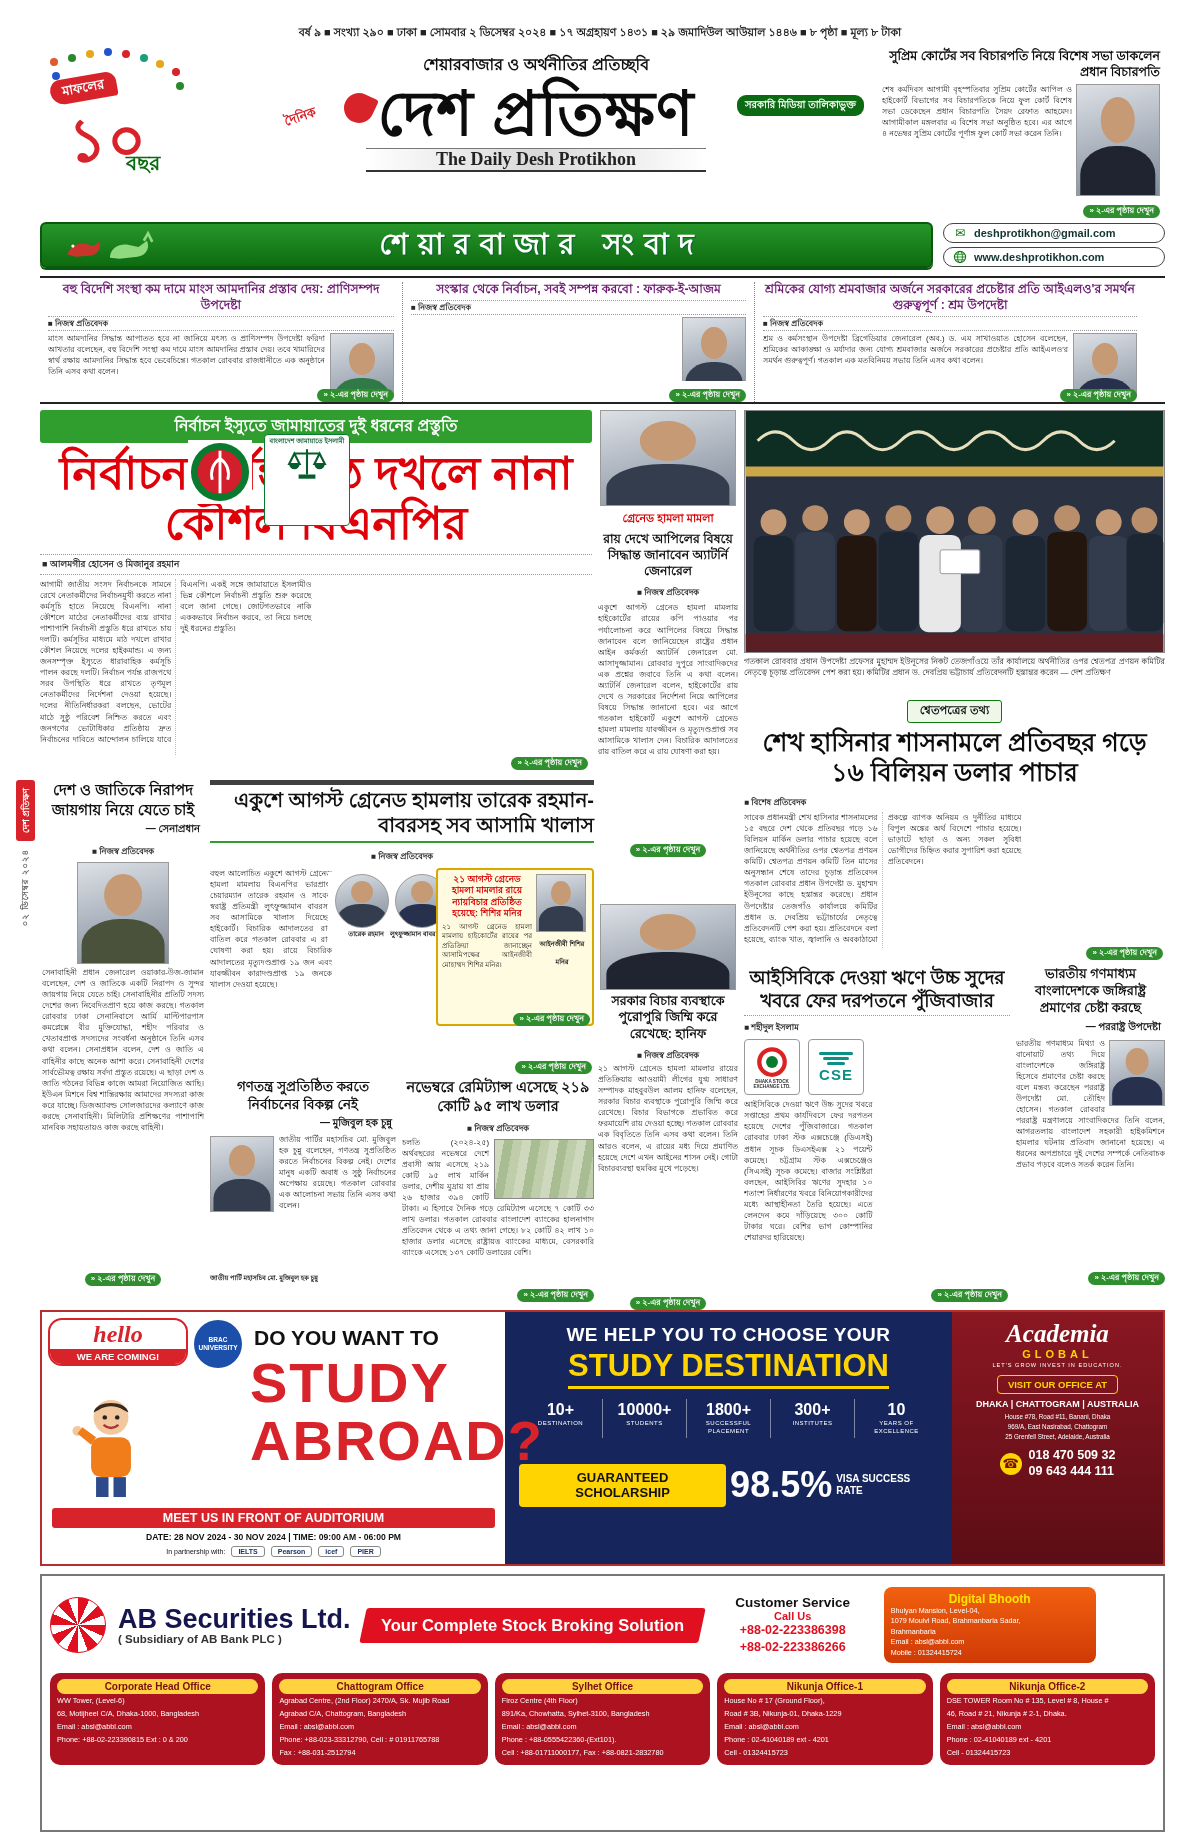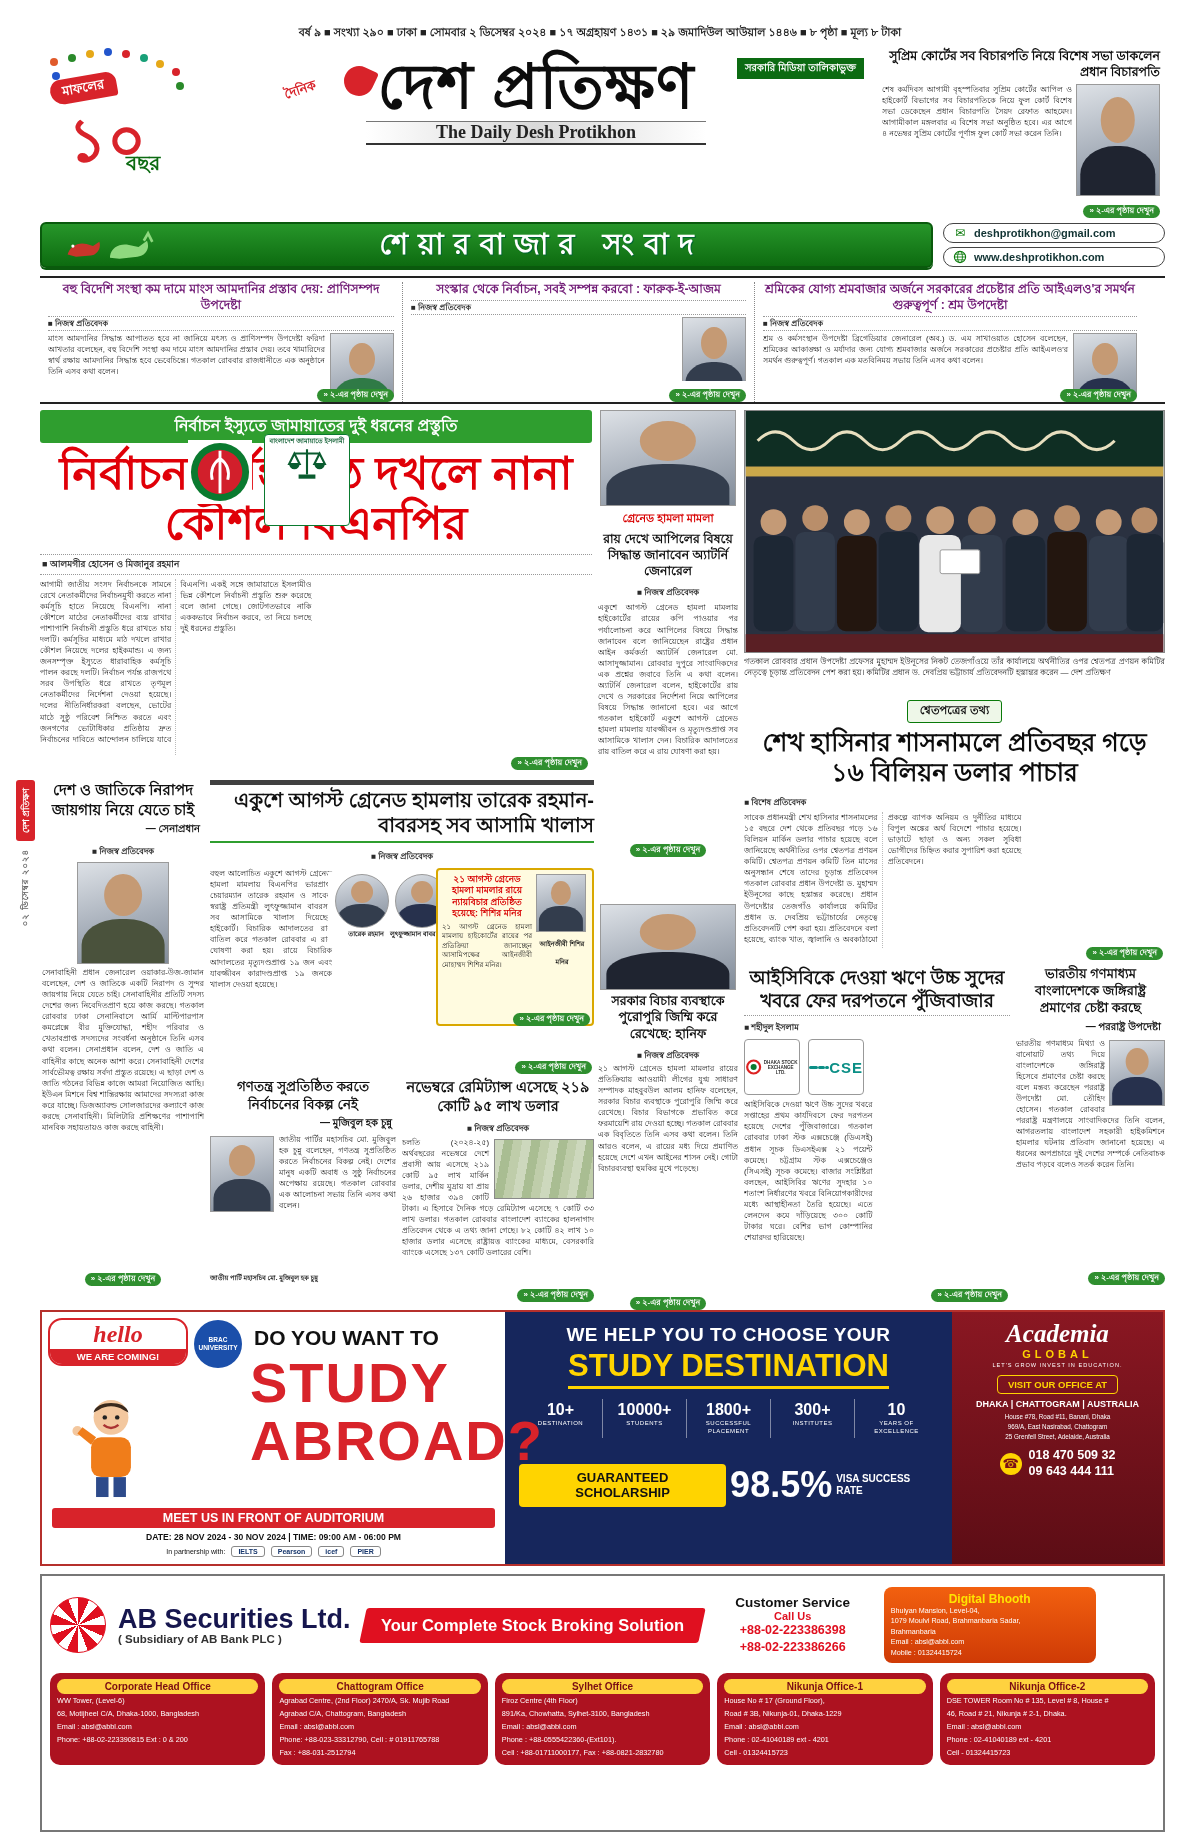--- a/index.html
+++ b/index.html
@@ -26,21 +26,21 @@
 .dotspray{position:absolute;left:10px;top:12px;width:8px;height:8px;border-radius:50%;background:#e05a2b;box-shadow:18px -4px 0 #2a8a2a,36px -8px 0 #e6a817,54px -10px 0 #2255cc,72px -8px 0 #d8232a,90px -4px 0 #18a078,106px 2px 0 #e6a817,122px 10px 0 #d8232a,2px 14px 0 #2255cc,126px 24px 0 #2a8a2a}
 .anniv-rib{position:absolute;left:10px;top:30px;background:#d8232a;color:#fff;font-size:13px;font-weight:bold;padding:2px 12px;border-radius:12px 12px 4px 16px;transform:rotate(-10deg)}
 .anniv-num{position:absolute;left:28px;top:48px;font-size:60px;font-weight:800;color:#d8232a}
 .anniv-yr{position:absolute;left:86px;top:102px;font-size:20px;font-weight:800;color:#0c6b12}
 .mast-center{flex:1;text-align:center;padding-top:6px;position:relative}
 .tagline{font-size:16px;font-weight:800;color:#101010}
 .title-row{position:relative;margin-top:2px}
 .daily{position:absolute;left:84px;top:26px;color:#d8232a;font-size:13px;font-weight:800;transform:rotate(-18deg)}
 h1.paper-title{display:inline-block;font-size:62px;font-weight:800;line-height:1.05;color:#0c0c0c;letter-spacing:1px;position:relative}
 h1.paper-title::before{content:"";position:absolute;left:-34px;top:12px;width:30px;height:30px;border-radius:50% 10% 50% 50%;background:#d8232a;transform:rotate(25deg)}
-.listed{position:absolute;right:8px;top:4px;background:#0c6b12;color:#fff;font-size:10px;font-weight:bold;padding:2px 8px;border-radius:0}
+.listed{position:absolute;right:8px;top:14px;background:#0c6b12;color:#fff;font-size:10px;font-weight:bold;padding:2px 8px;border-radius:9px}
 .subtitle{margin:2px auto 0;width:340px;font-family:"Liberation Serif","DejaVu Serif",serif;font-size:18px;font-weight:bold;color:#222;background:linear-gradient(90deg,#fff,#d9d9d9,#fff);border-top:1px solid #777;border-bottom:2px solid #333}
 .mast-court{width:278px;flex:none;position:relative;padding-top:2px}
 .mast-court h3{font-size:12.5px;font-weight:800;line-height:1.3;color:#0d0d0d;text-align:right}
 .court-flex{display:flex;gap:4px;margin-top:3px}
 .court-flex .body{height:98px}
 .jphoto{width:84px;height:112px;flex:none}
 .court-more{position:absolute;right:0;bottom:-2px}
 
 #bannerrow{left:40px;top:220px;width:1125px;height:50px;display:flex;gap:10px;align-items:center}
 .banner{flex:1;height:46px;background:linear-gradient(#27962a,#0d6b10);border:2px solid #0a5a0d;border-radius:6px;display:flex;align-items:center;padding:0 14px;box-shadow:0 2px 0 #0a5a0d}
@@ -120,21 +120,21 @@
 #remit .more{float:right;margin-top:2px}
 
 #hanif{left:598px;top:904px;width:140px;height:398px;position:absolute;text-align:center}
 #hanif .photo{width:136px;height:86px;margin:0 auto}
 #hanif h3{font-size:12.6px;font-weight:800;line-height:1.3;margin:3px 0 2px}
 #hanif .body{height:228px;text-align:justify}
 
 #stock{left:744px;top:966px;width:266px;height:336px;position:absolute}
 #stock h3{font-size:18.5px;font-weight:800;line-height:1.25;text-align:center;border-bottom:1px dotted #999;padding-bottom:3px}
 .logos{display:flex;gap:8px;margin:4px 0;align-items:center}
-.dse,.cse{width:56px;height:56px;border:1.5px solid #999;border-radius:4px;display:flex;flex-direction:row;align-items:center;justify-content:center;background:#fff}
+.dse,.cse{width:56px;height:56px;border:1.5px solid #999;border-radius:4px;display:flex;flex-direction:column;align-items:center;justify-content:center;background:#fff}
 .dse span{font-size:4.6px;font-weight:bold;text-align:center;color:#333}
 .cse b{color:#0b8f86;font-size:15px;letter-spacing:1px}
 .cse i{width:34px;height:3px;background:#0b8f86;border-radius:2px;margin:1px 0;display:block}
 #stock .body{height:186px;column-count:2;column-gap:9px;column-rule:1px dotted #bbb}
 #stock .more{position:absolute;right:2px;bottom:0}
 
 #india{left:1016px;top:966px;width:149px;height:336px;position:absolute}
 #india h3{font-size:13px;font-weight:800;line-height:1.3;text-align:center}
 #india .photo{float:right;width:56px;height:66px;margin:2px 0 2px 4px}
 #india .body{height:232px}
@@ -203,20 +203,21 @@
 <div class="abs" id="dateline">বর্ষ ৯ ■ সংখ্যা ২৯০ ■ ঢাকা ■ সোমবার ২ ডিসেম্বর ২০২৪ ■ ১৭ অগ্রহায়ণ ১৪৩১ ■ ২৯ জমাদিউল আউয়াল ১৪৪৬ ■ ৮ পৃষ্ঠা ■ মূল্য ৮ টাকা</div>
 
 <section class="abs" id="masthead">
   <div class="anniv">
     <span class="dotspray"></span>
     <div class="anniv-rib">মাফলের</div>
     <div class="anniv-num">১০</div>
     <div class="anniv-yr">বছর</div>
   </div>
   <div class="mast-center">
+    <div class="tagline">শেয়ারবাজার ও অর্থনীতির প্রতিচ্ছবি</div>
     <div class="title-row">
       <span class="daily">দৈনিক</span>
       <h1 class="paper-title">দেশ প্রতিক্ষণ</h1>
       <span class="listed">সরকারি মিডিয়া তালিকাভুক্ত</span>
     </div>
     <div class="subtitle">The Daily Desh Protikhon</div>
   </div>
   <div class="mast-court">
     <h3>সুপ্রিম কোর্টের সব বিচারপতি নিয়ে বিশেষ সভা ডাকলেন প্রধান বিচারপতি</h3>
     <div class="court-flex">

